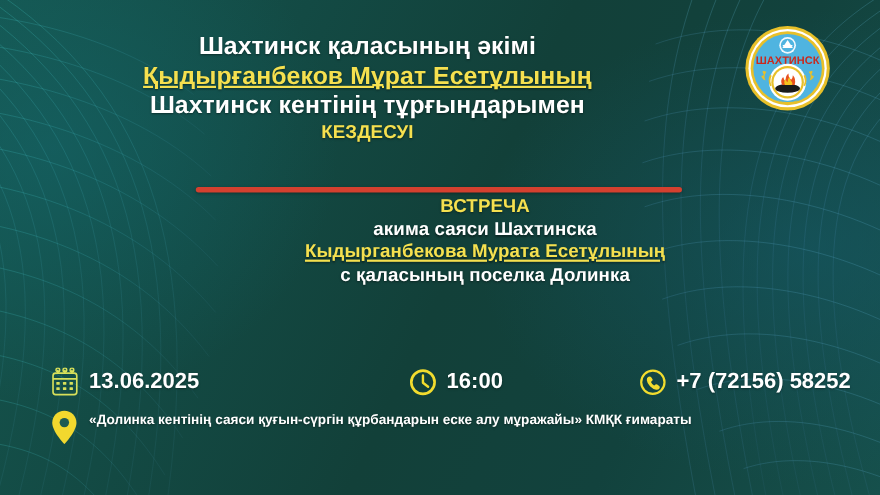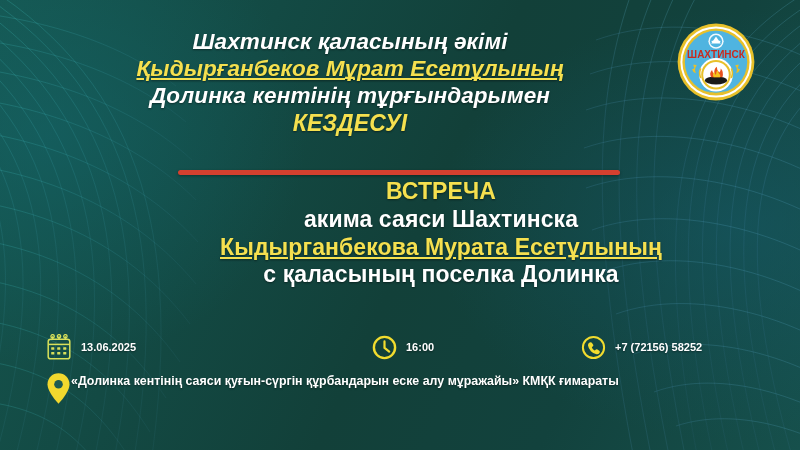--- a/index.html
+++ b/index.html
@@ -20,68 +20,67 @@
   }
   .bg-svg { position:absolute; inset:0; width:800px; height:450px; }
 
   
   #emblem {
     position:absolute; left:676px; top:22px; width:80px; height:80px;
   }
 
   
   #kaz-block {
-    position:absolute; left:16px; top:28px; width:668px;
+    position:absolute; left:0; top:28px; width:668px;
     text-align:center;
-    font-style:italic;
   }
   #rus-block {
     position:absolute; left:0; top:178px; width:800px;
     text-align:center;
     margin-left:41px;
   }
   .line {
     display:block;
     line-height:1.21;
     font-weight:bold;
     letter-spacing:0.1px;
     white-space:nowrap;
     text-shadow:0 1px 2px rgba(0,0,0,0.45);
   }
   .w  { color:#ffffff; }
   .y  { color:#f5e04f; }
   .u  { text-decoration:underline; text-decoration-thickness:2px; text-underline-offset:2px; }
   .s22 { font-size:22.5px; }
-  .s21 { font-size:23px; }
+  .s21 { font-size:17px; }
 
   #divider {
     position:absolute; left:178px; top:170px; width:442px; height:5px;
     background:#d4402f; border-radius:3px;
     box-shadow:0 1px 3px rgba(0,0,0,0.35);
   }
 
   
   #info-row { position:absolute; left:0; top:328px; width:800px; height:38px; }
   .info-item {
     position:absolute; top:0; height:38px;
     display:flex; align-items:center; gap:9px;
   }
   .info-item .txt {
-    color:#ffffff; font-weight:bold; font-size:11px;
+    color:#ffffff; font-weight:bold; font-size:20px;
     white-space:nowrap;
     text-shadow:0 1px 2px rgba(0,0,0,0.4);
   }
   #item-date  { left:46px; }
   #item-time  { left:372px; }
   #item-phone { left:581px; }
 
   
   #address-row {
     position:absolute; left:46px; top:372px;
-    display:flex; align-items:flex-start; 
+    display:flex; align-items:flex-start; gap:10px;
   }
   #address-lines { padding-top:1px; }
   .addr {
     display:block; color:#ffffff; font-weight:bold;
     font-size:12.4px; line-height:1.30; white-space:nowrap;
     text-shadow:0 1px 2px rgba(0,0,0,0.4);
   }
   .icon { flex:0 0 auto; display:block; }
 </style>
 </head>
@@ -189,21 +188,21 @@
     <path d="M74 54 q4 5 1 10 q4 -1 5 -5 q-3 0 -3 -2 q2 -2 1 -4 Z" fill="#e8c02a"></path>
     <path d="M31 58 q-3 6 0 12" stroke="#e8c02a" stroke-width="2" fill="none"></path>
     <path d="M69 58 q3 6 0 12" stroke="#e8c02a" stroke-width="2" fill="none"></path>
 
     <path d="M38 86 q12 5 24 0 q-10 8 -24 0 Z" fill="#e8c02a"></path>
   </svg>
 
   <div id="kaz-block">
     <span class="line w s22">Шахтинск қаласының әкімі</span>
     <span class="line y u s22">Қыдырғанбеков Мұрат Есетұлының</span>
-    <span class="line w s22">Долинка кентінің тұрғындарымен</span>
+    <span class="line w s22">Шахтинск кентінің тұрғындарымен</span>
     <span class="line y s21">КЕЗДЕСУІ</span>
   </div>
 
   <div id="divider"></div>
 
   <div id="rus-block">
     <span class="line y s21">ВСТРЕЧА</span>
     <span class="line w s21">акима саяси Шахтинска</span>
     <span class="line y u s21">Кыдырганбекова Мурата Есетұлының</span>
     <span class="line w s21">с қаласының поселка Долинка</span>

